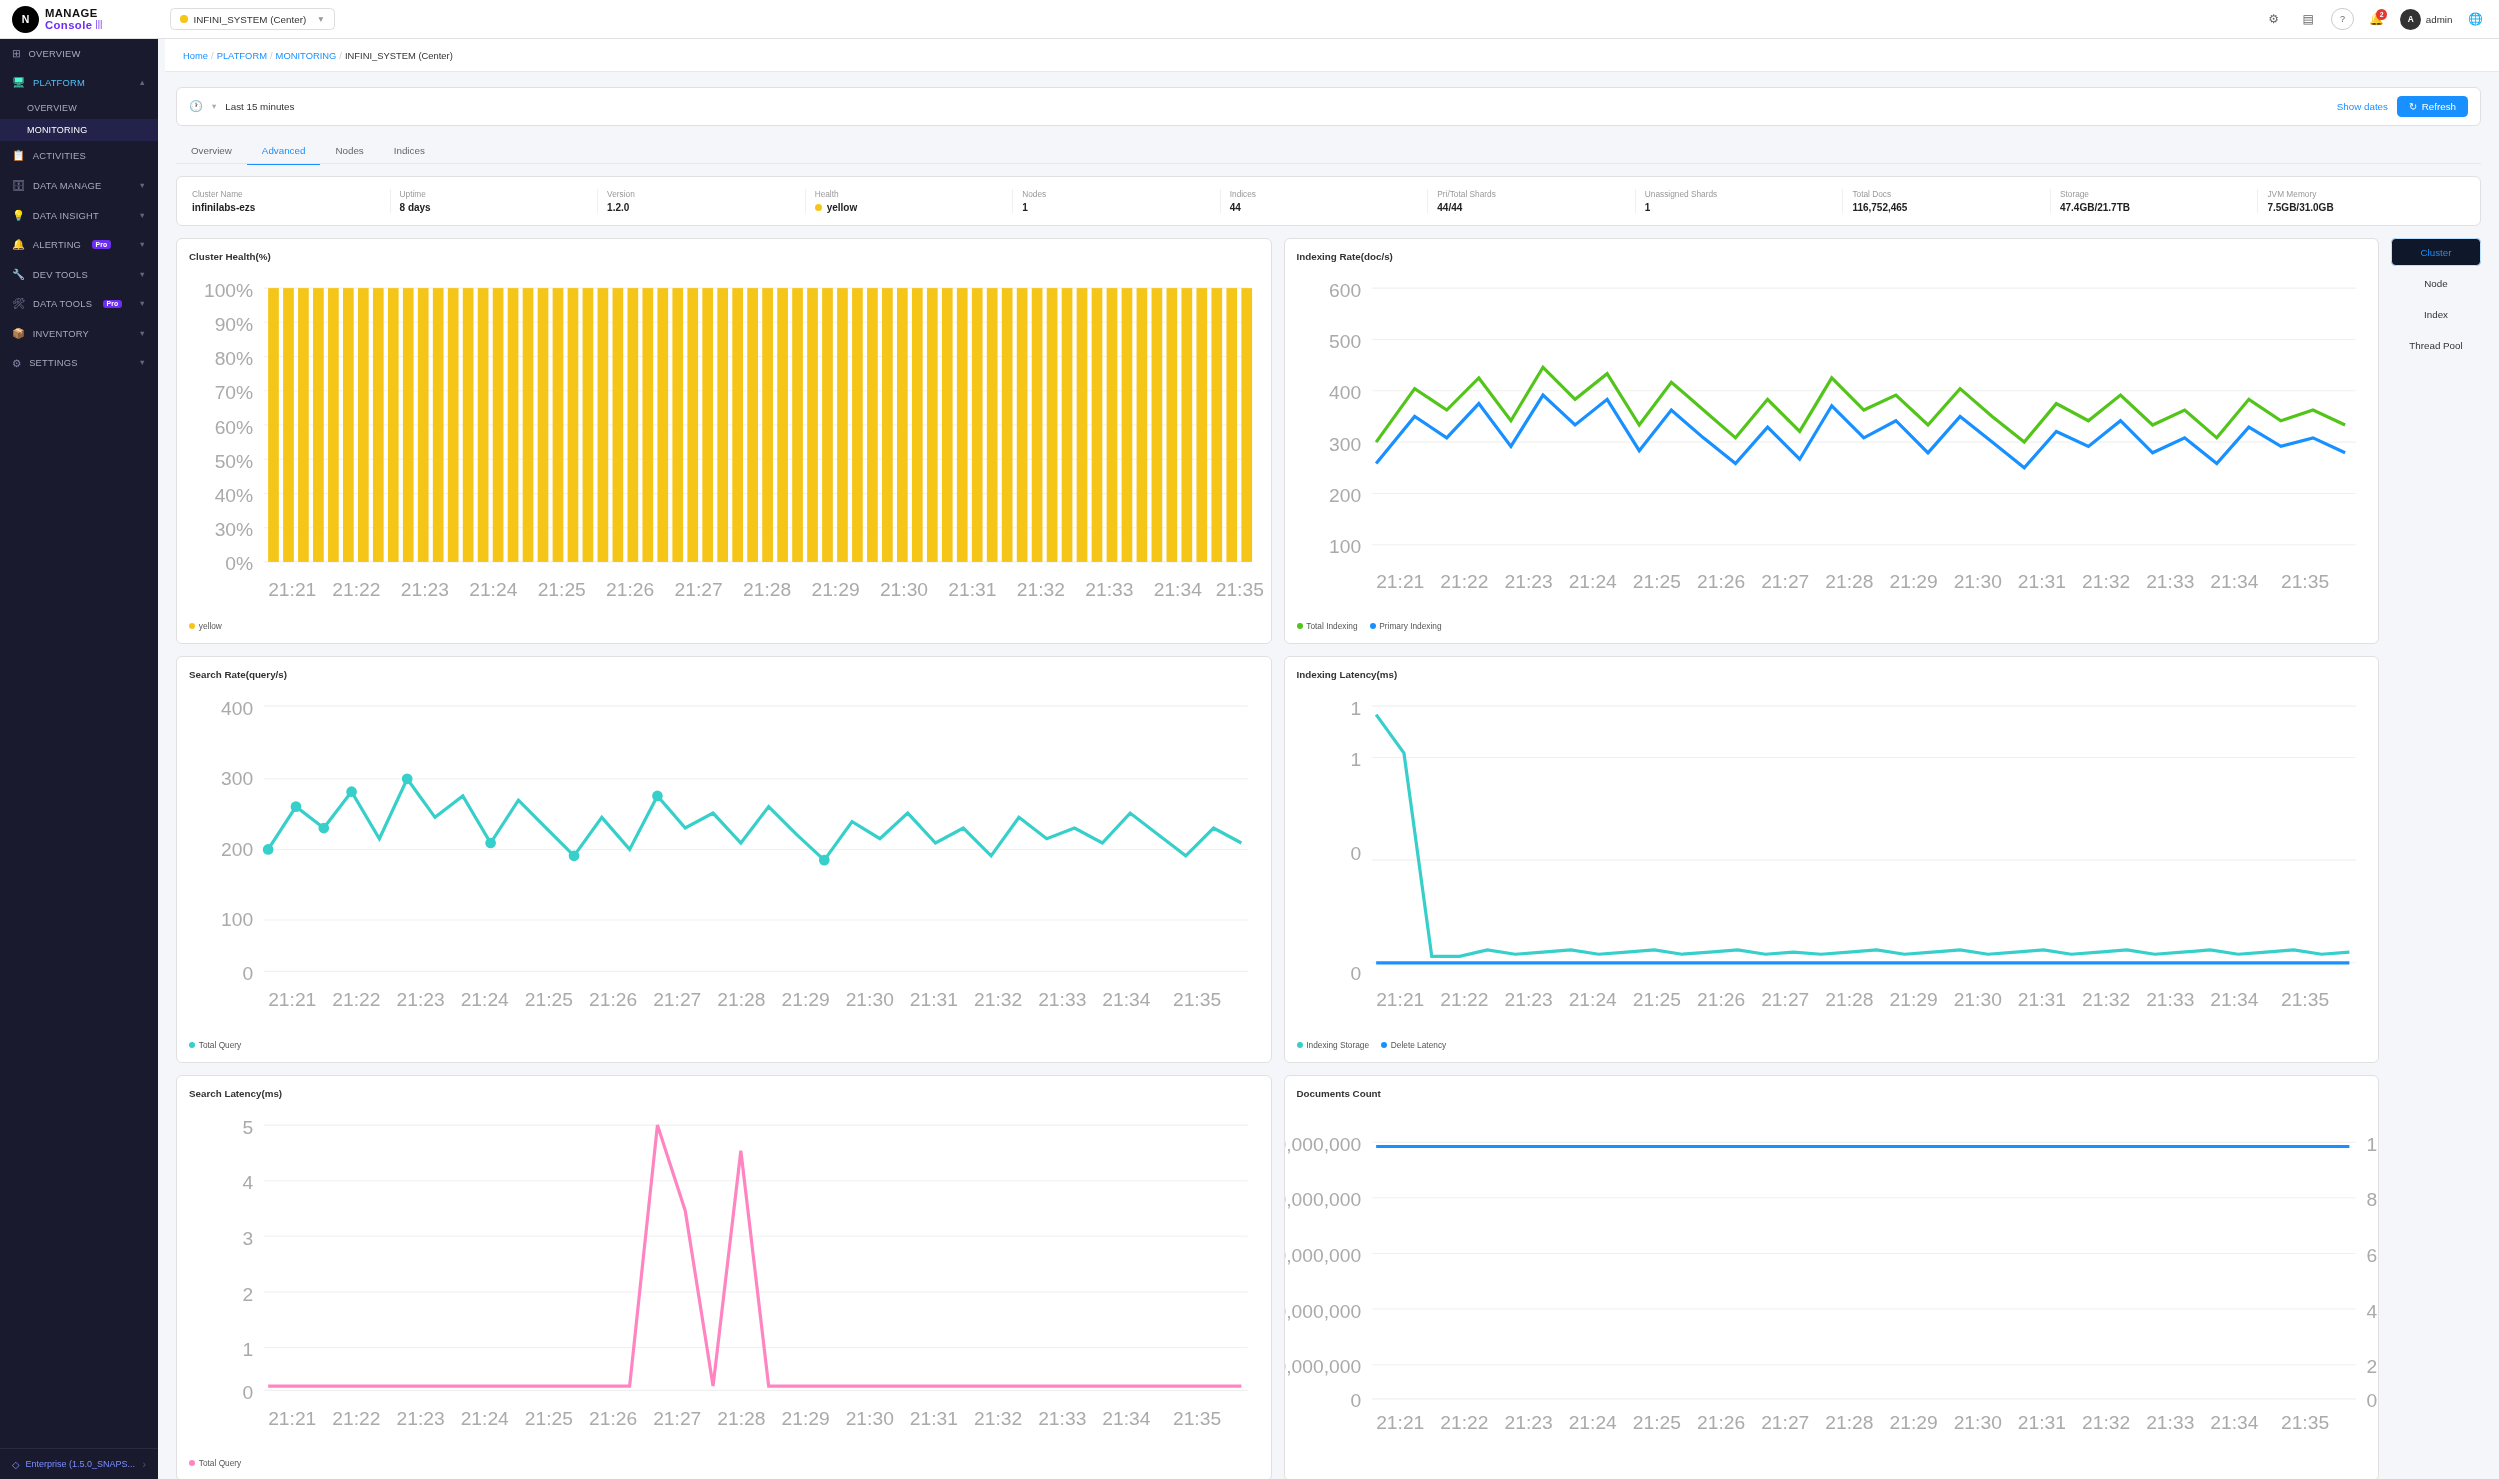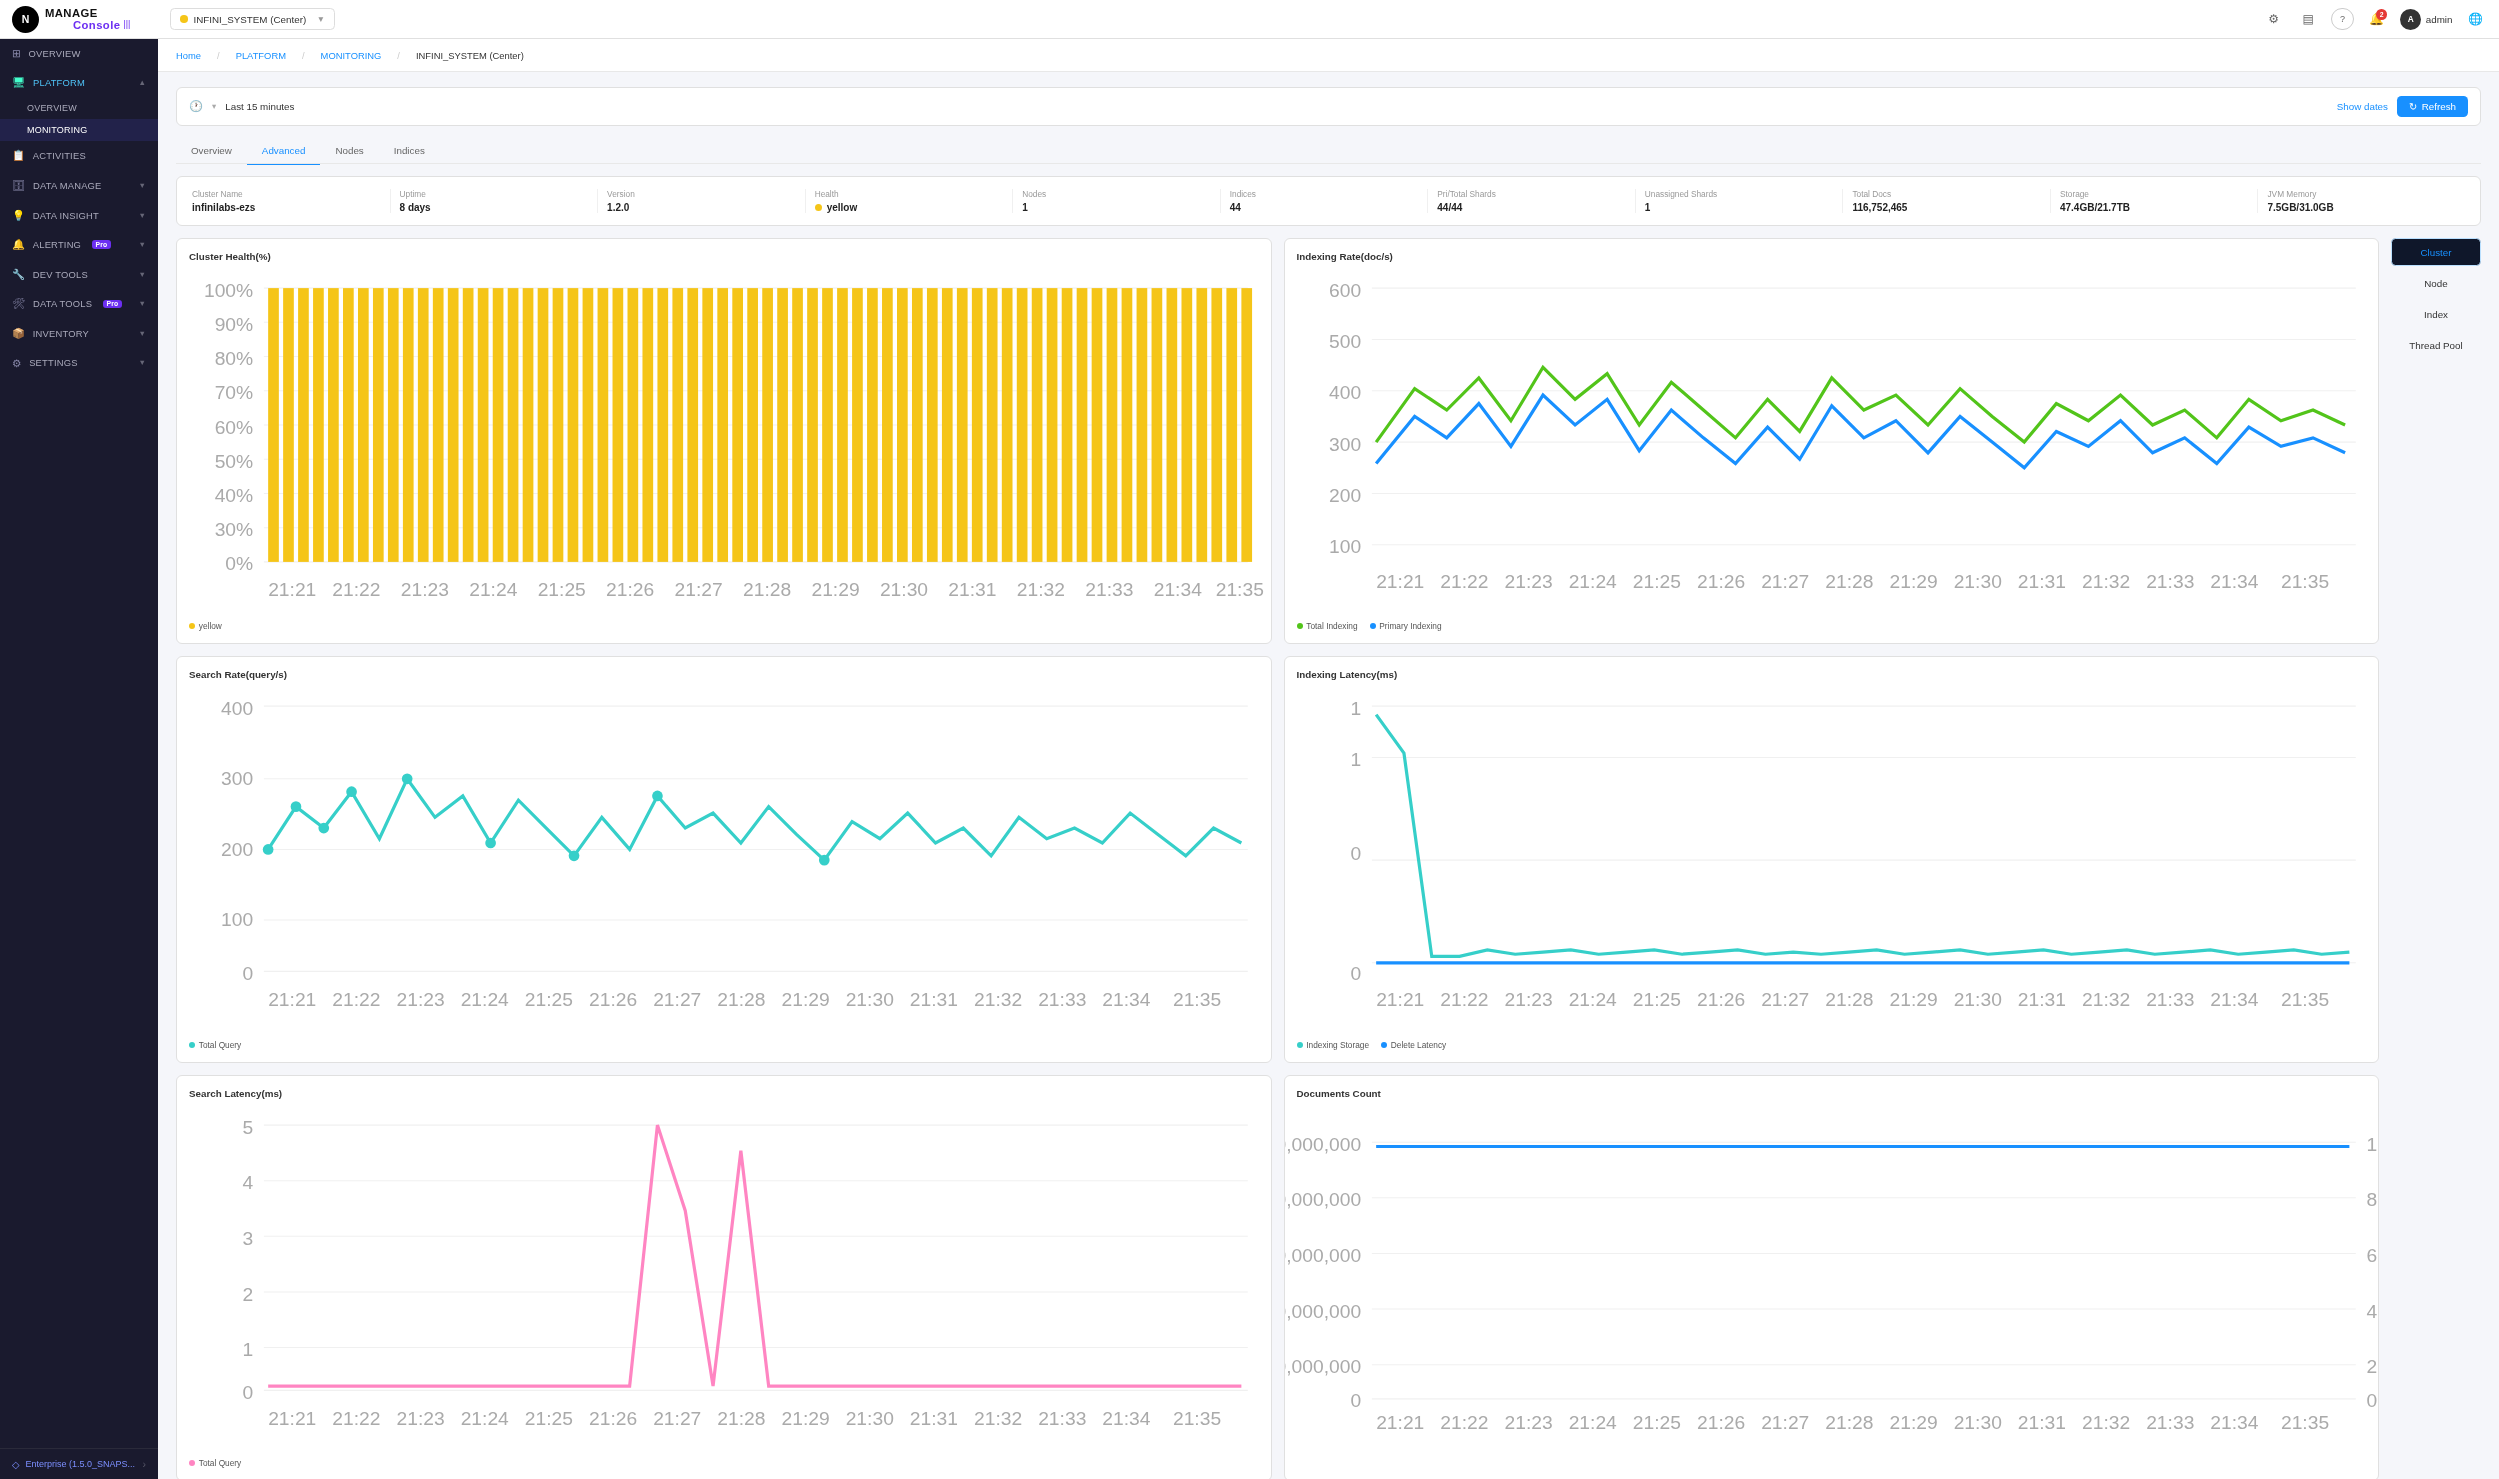--- a/index.html
+++ b/index.html
@@ -36,21 +36,21 @@
     .sidebar-arrow { color: #667; font-size: 7.5px; }
     .sidebar-sub { padding: 6px 0 6px 27px; color: #aab; font-size: 9px; cursor: pointer; text-transform: uppercase; letter-spacing: 0.2px; }
     .sidebar-sub.active { color: #fff; background: #22224a; }
     .pro-badge { background: #6c2ff2; color: #fff; font-size: 6.8px; border-radius: 3px; padding: 0.8px 3.8px; font-weight: 700; margin-left: 3px; text-transform: none; }
     .sidebar-footer { margin-top: auto; padding: 9px 12px; border-top: 0.8px solid #2a2a3a; display: flex; align-items: center; gap: 6px; color: #7c8fff; font-size: 9px; cursor: pointer; }
     .sidebar-footer-icon { font-size: 9.8px; }
     .sidebar-footer-menu { margin-left: auto; font-size: 10.5px; color: #556; }
 
     
     .content { flex: 1; overflow-y: auto; background: #f5f6fa; }
-    .breadcrumb { background: #fff; padding: 10.5px 18px; border-bottom: 0.8px solid #e8e8e8; font-size: 9.4px; color: #888; display: flex; align-items: center; gap: 16px; }
+    .breadcrumb { background: #fff; padding: 10.5px 18px; border-bottom: 0.8px solid #e8e8e8; font-size: 9.4px; color: #888; display: flex; align-items: center; gap: 3px; margin-left: 7px; }
     .breadcrumb-sep { color: #ccc; }
     .breadcrumb-last { color: #333; font-weight: 500; }
 
     .content-body { padding: 15px 18px; }
 
     
     .time-bar { background: #fff; border: 0.8px solid #e0e0e0; border-radius: 6px; padding: 7.5px 12px; display: flex; align-items: center; gap: 9px; margin-bottom: 12px; }
     .time-icon { color: #666; font-size: 11.3px; }
     .time-label { font-size: 9.8px; color: #333; }
     .show-dates-btn { margin-left: auto; color: #1890ff; font-size: 9.8px; cursor: pointer; background: none; border: none; }
@@ -96,21 +96,21 @@
 
 <div class="topbar">
   <div class="logo-area">
     <div class="logo-circle">
         <span>N</span>
       </div>
     <div>
       <div style="display:flex;align-items:baseline;gap:1.5px;">
         <span class="logo-infini">MANAGE</span>
       </div>
-      <div style="display:flex;align-items:flex-start;gap:1.5px;margin-left:28px;">
+      <div style="display:flex;align-items:flex-start;gap:1.5px;">
         <span class="logo-console">Console</span>
         <span class="logo-bars">|||</span>
       </div>
     </div>
   </div>
   <div class="cluster-selector">
     <div class="cluster-dot"></div>
     <span class="cluster-name">INFINI_SYSTEM (Center)</span>
     <span class="cluster-arrow">▼</span>
   </div>

